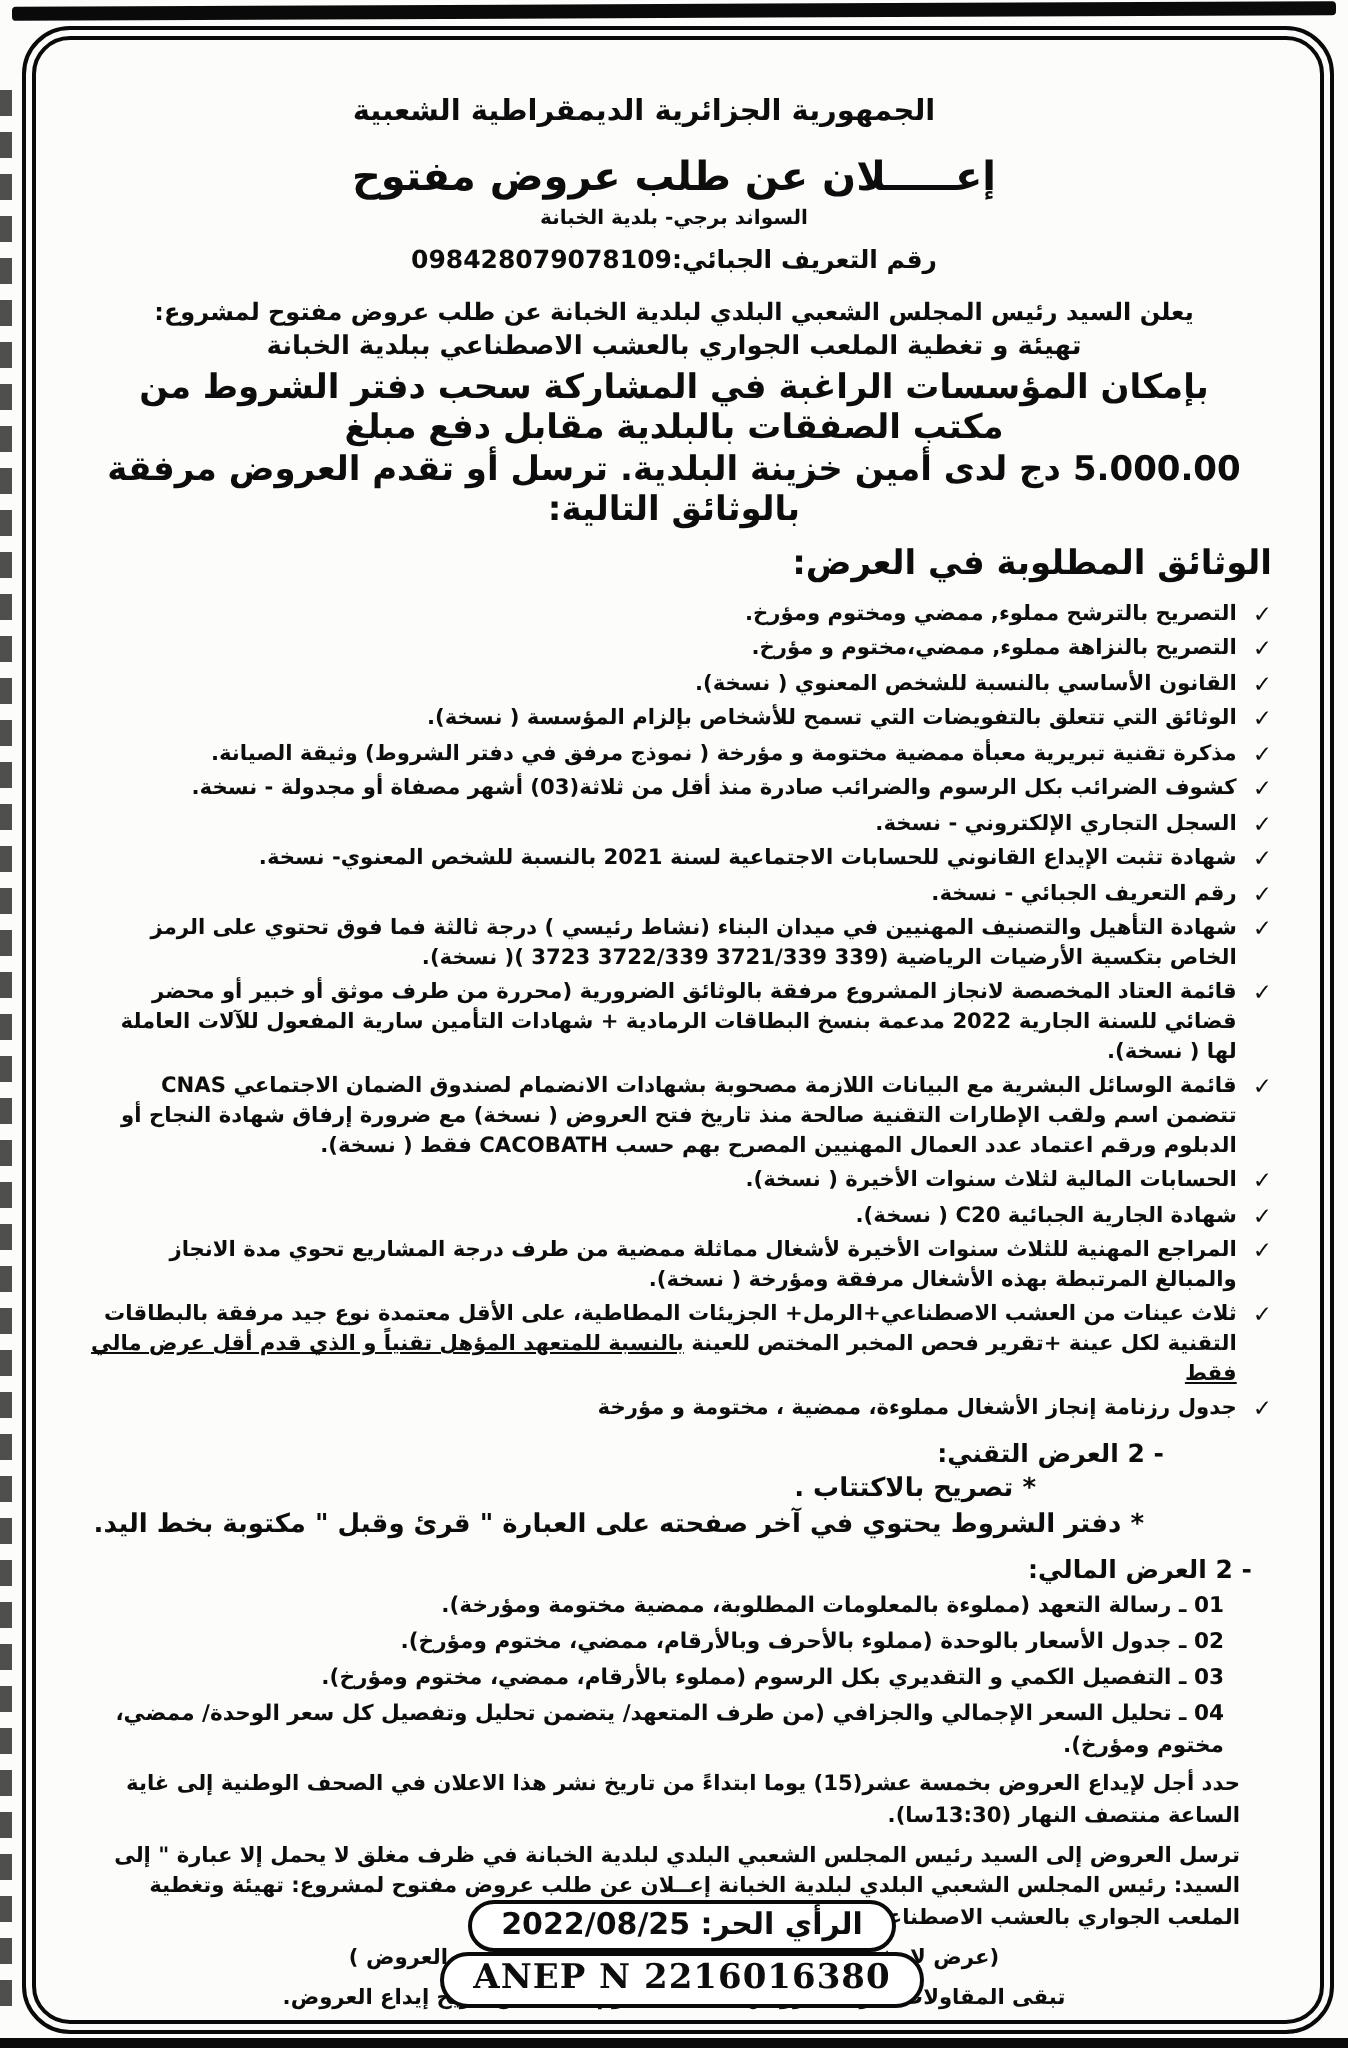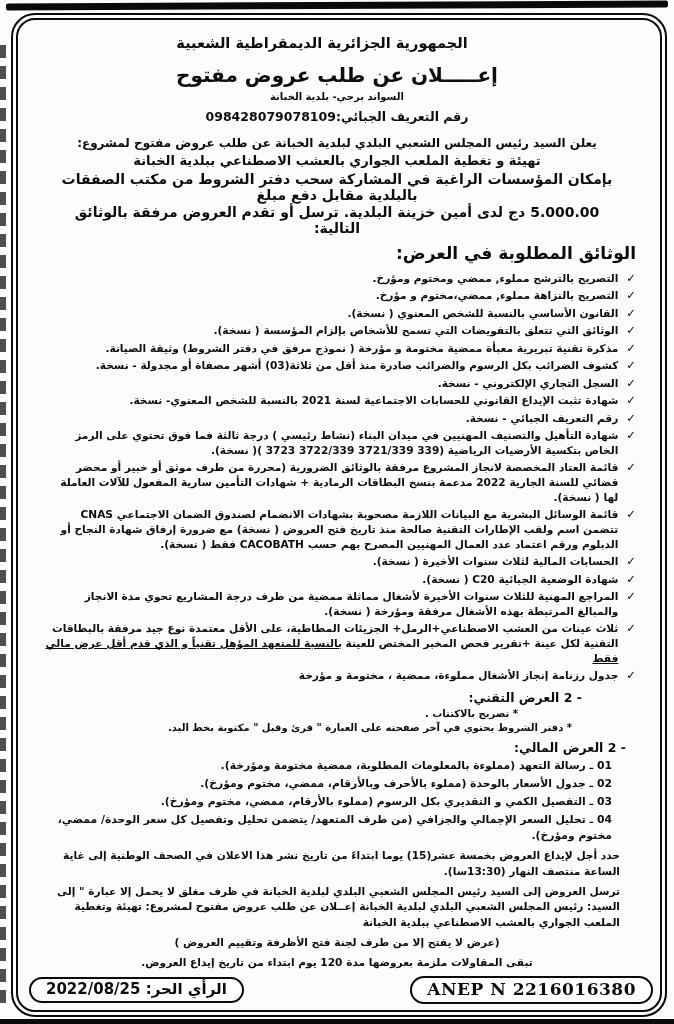--- a/index.html
+++ b/index.html
@@ -7,42 +7,42 @@
         font-family:"DejaVu Sans",sans-serif;color:#0d0d0d;}
   
   .top-scan-bar{position:absolute;top:2px;left:6px;width:662px;height:7px;background:#0a0a0a;
                 transform:rotate(-0.25deg);border-radius:2px;}
   .left-scan-noise{position:absolute;top:45px;bottom:15px;left:0;width:6px;opacity:.75;
                 background:repeating-linear-gradient(180deg,#151515 0 13px,transparent 13px 21px);}
   .bottom-scan-bar{position:absolute;bottom:0;left:0;right:0;height:5px;background:#0a0a0a;}
   
   .frame{position:absolute;top:13px;left:11px;right:7px;bottom:7px;border:2px solid #0a0a0a;border-radius:24px;}
   .frame-inner{position:absolute;top:3px;left:3px;right:3px;bottom:3px;border:2px solid #0a0a0a;border-radius:19px;
-               box-sizing:border-box;padding:11px 24px 52px 20px;direction:rtl;overflow:hidden;}
+               box-sizing:border-box;padding:24px 24px 52px 20px;direction:rtl;overflow:hidden;}
   .republic{text-align:center;font-size:14.5px;font-weight:800;margin:4px 30px 2px 0;}
   .admin-block{font-size:13px;font-weight:800;line-height:1.45;margin:6px 4px 0 0;}
   .doc-title{text-align:center;font-size:20px;font-weight:800;margin:12px 0 4px;}
   .doc-subtitle{text-align:center;font-size:10px;font-weight:700;margin:2px 0;}
   .tax-id{text-align:center;font-size:12.5px;font-weight:800;margin:7px 0 12px;}
   .center{text-align:center;}
   .intro-line1{font-size:12px;font-weight:800;margin:3px 0;}
   .project-line{font-size:13px;font-weight:800;margin:3px 0;}
-  .intro-line2{font-size:14px;font-weight:700;margin:1px 12px;}
+  .intro-line2{font-size:17px;font-weight:700;margin:1px 12px;}
   .docs-header{font-size:17px;font-weight:800;margin:7px 0 8px;}
   .chk{display:flex;gap:8px;font-size:10.6px;font-weight:700;line-height:1.4;margin:2.5px 0;padding-left:4px;}
   .tick{flex:0 0 auto;font-size:11.5px;line-height:1.3;}
   .u{text-decoration:underline;}
   .sec-h{font-size:12.5px;font-weight:800;margin:7px 54px 3px 0;}
   .sec-h.fin{margin-right:10px;}
-  .star-item{font-size:10px;font-weight:700;margin:3px 118px 3px 0;}
+  .star-item{font-size:13px;font-weight:700;margin:3px 118px 3px 0;}
   .star-item.wide{margin-right:64px;}
   .fin-item{font-size:10.8px;font-weight:700;margin:2.5px 24px 2.5px 0;line-height:1.45;}
   .close-p{font-size:10.6px;font-weight:700;line-height:1.5;margin:4px 16px;}
   .footer-row{position:absolute;bottom:11px;left:16px;right:12px;display:flex;justify-content:space-between;
-              align-items:center;direction:ltr;}
+              align-items:center;direction:ltr;flex-direction:column;}
   .stamp{border:2.5px solid #0a0a0a;border-radius:16px;padding:1px 15px 3px;font-weight:800;background:#fff;}
   .stamp.ar{font-size:15px;direction:rtl;}
   .stamp.anep{font-family:"DejaVu Serif",serif;font-size:17px;letter-spacing:.5px;direction:ltr;}
 </style>
 </head>
 <body>
 
 <div class="page">
   <div class="top-scan-bar"></div>
   <div class="left-scan-noise"></div>
@@ -112,21 +112,21 @@
       <div class="chk">
         <span class="tick">✓</span>
         <span>قائمة الوسائل البشرية مع البيانات اللازمة مصحوبة بشهادات الانضمام لصندوق الضمان الاجتماعي CNAS تتضمن اسم ولقب الإطارات التقنية صالحة منذ تاريخ فتح العروض ( نسخة) مع ضرورة إرفاق شهادة النجاح أو الدبلوم ورقم اعتماد عدد العمال المهنيين المصرح بهم حسب CACOBATH فقط ( نسخة).</span>
       </div>
       <div class="chk">
         <span class="tick">✓</span>
         <span>الحسابات المالية لثلاث سنوات الأخيرة ( نسخة).</span>
       </div>
       <div class="chk">
         <span class="tick">✓</span>
-        <span>شهادة الوضعية الجبائية C20 ( نسخة).</span>
+        <span>شهادة الجارية الجبائية C20 ( نسخة).</span>
       </div>
       <div class="chk">
         <span class="tick">✓</span>
         <span>المراجع المهنية للثلاث سنوات الأخيرة لأشغال مماثلة ممضية من طرف درجة المشاريع تحوي مدة الانجاز والمبالغ المرتبطة بهذه الأشغال مرفقة ومؤرخة ( نسخة).</span>
       </div>
       <div class="chk">
         <span class="tick">✓</span>
         <span><span>ثلاث عينات من العشب الاصطناعي+الرمل+ الجزيئات المطاطية، على الأقل معتمدة نوع جيد مرفقة بالبطاقات التقنية لكل عينة +تقرير فحص المخبر المختص للعينة </span><span class="u">بالنسبة للمتعهد المؤهل تقنياً و الذي قدم أقل عرض مالي فقط</span></span>
       </div>
       <div class="chk">

